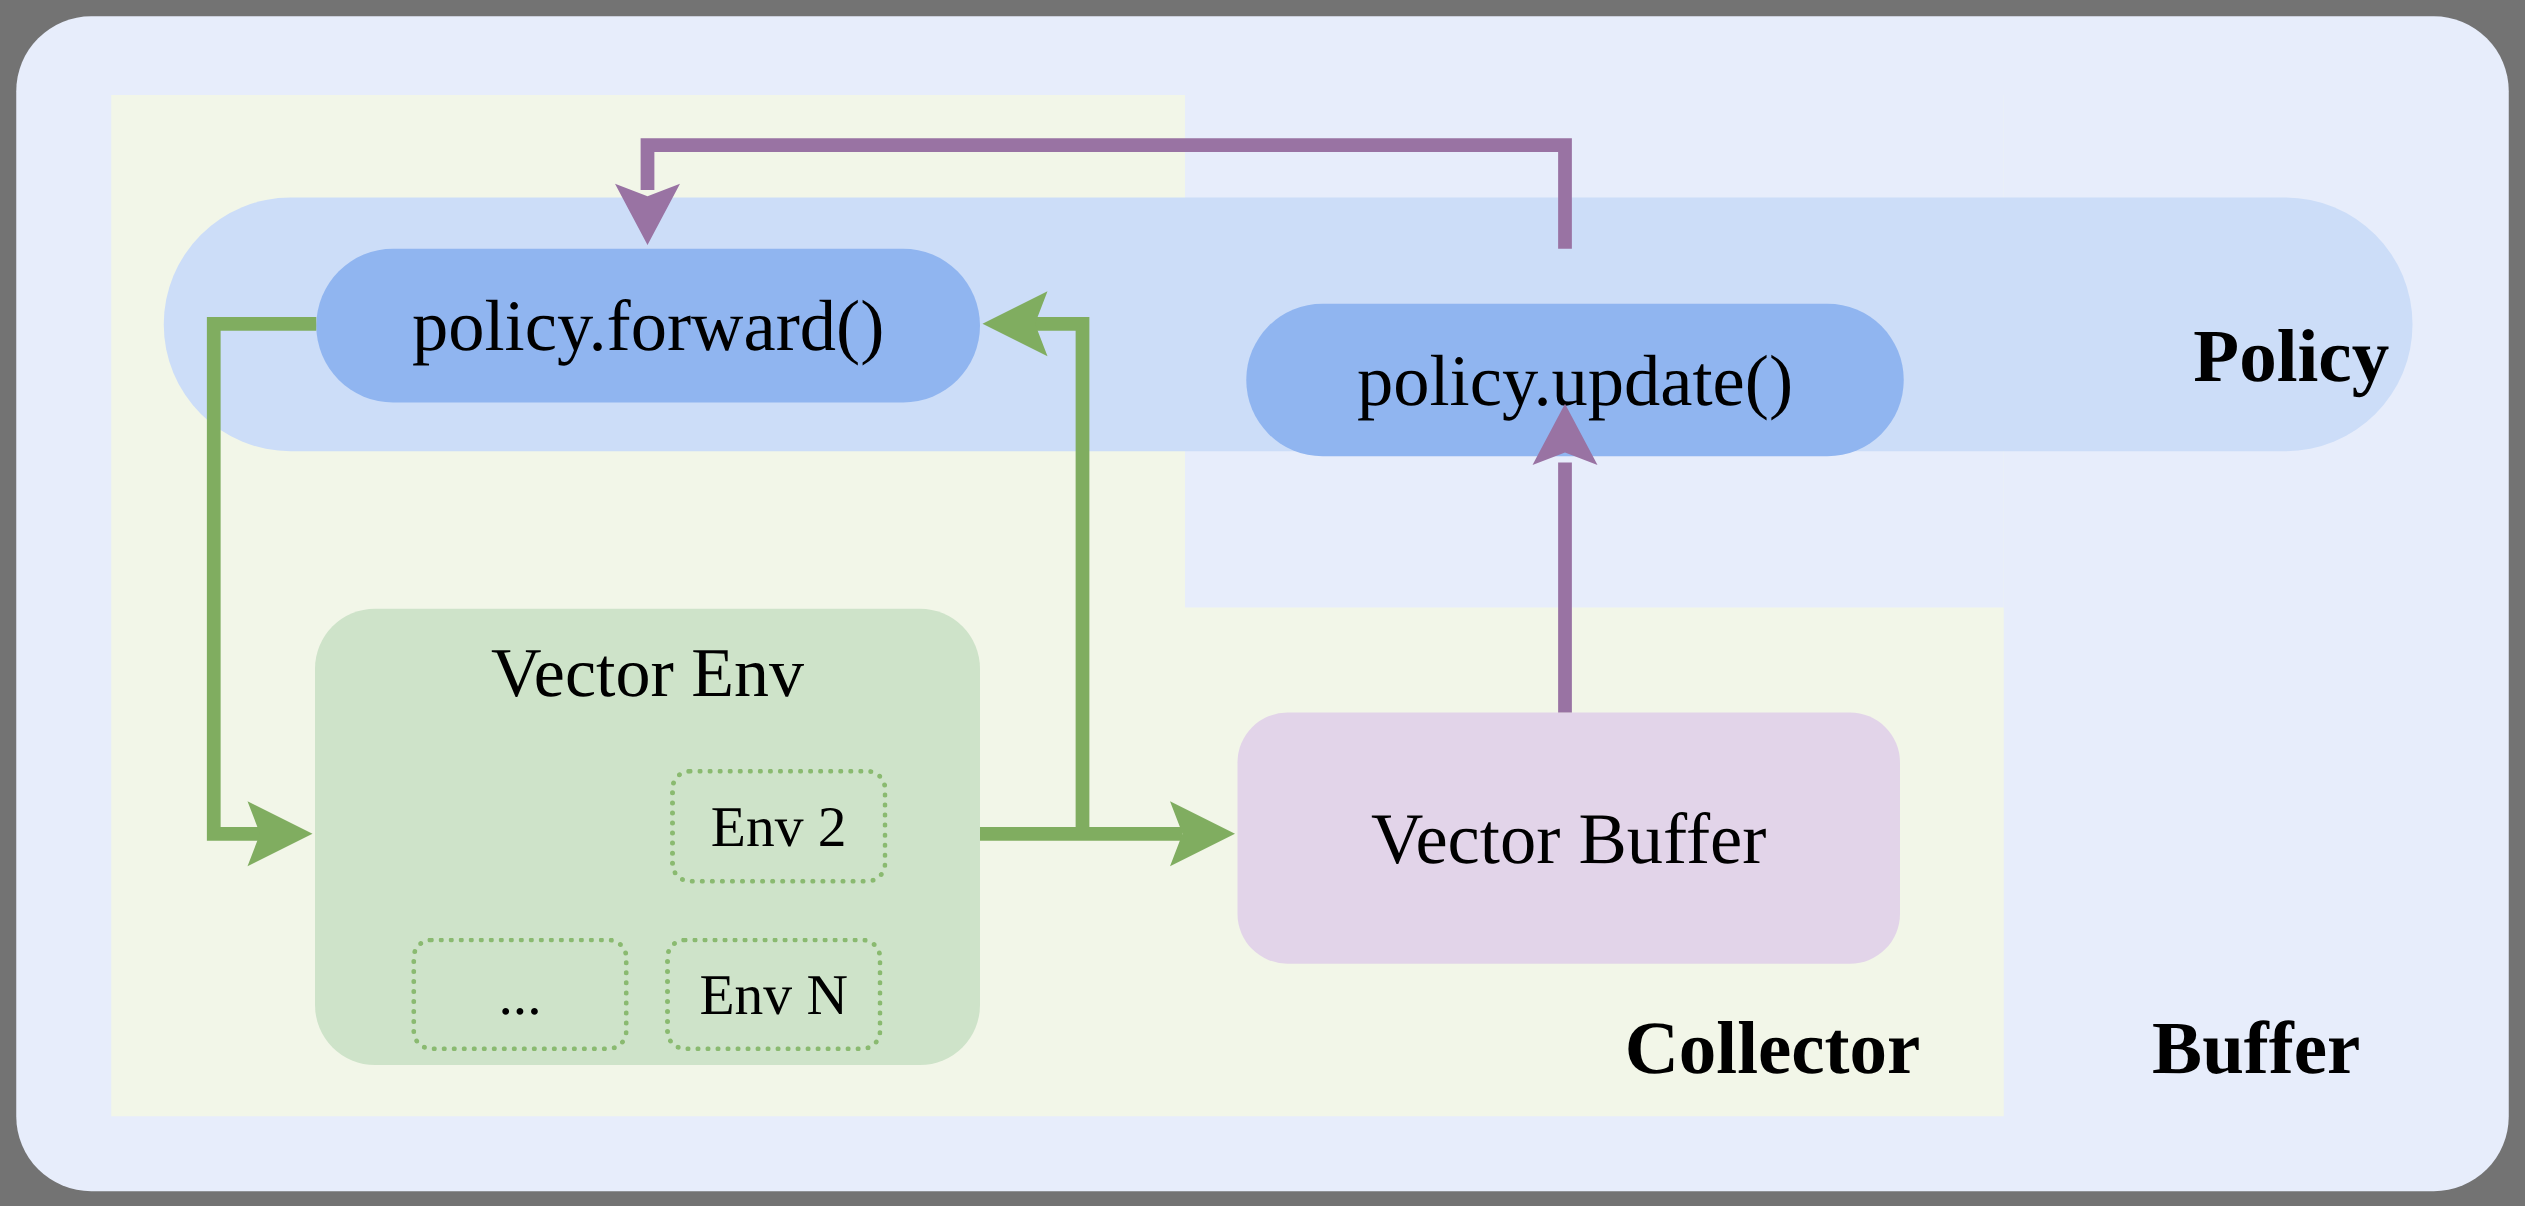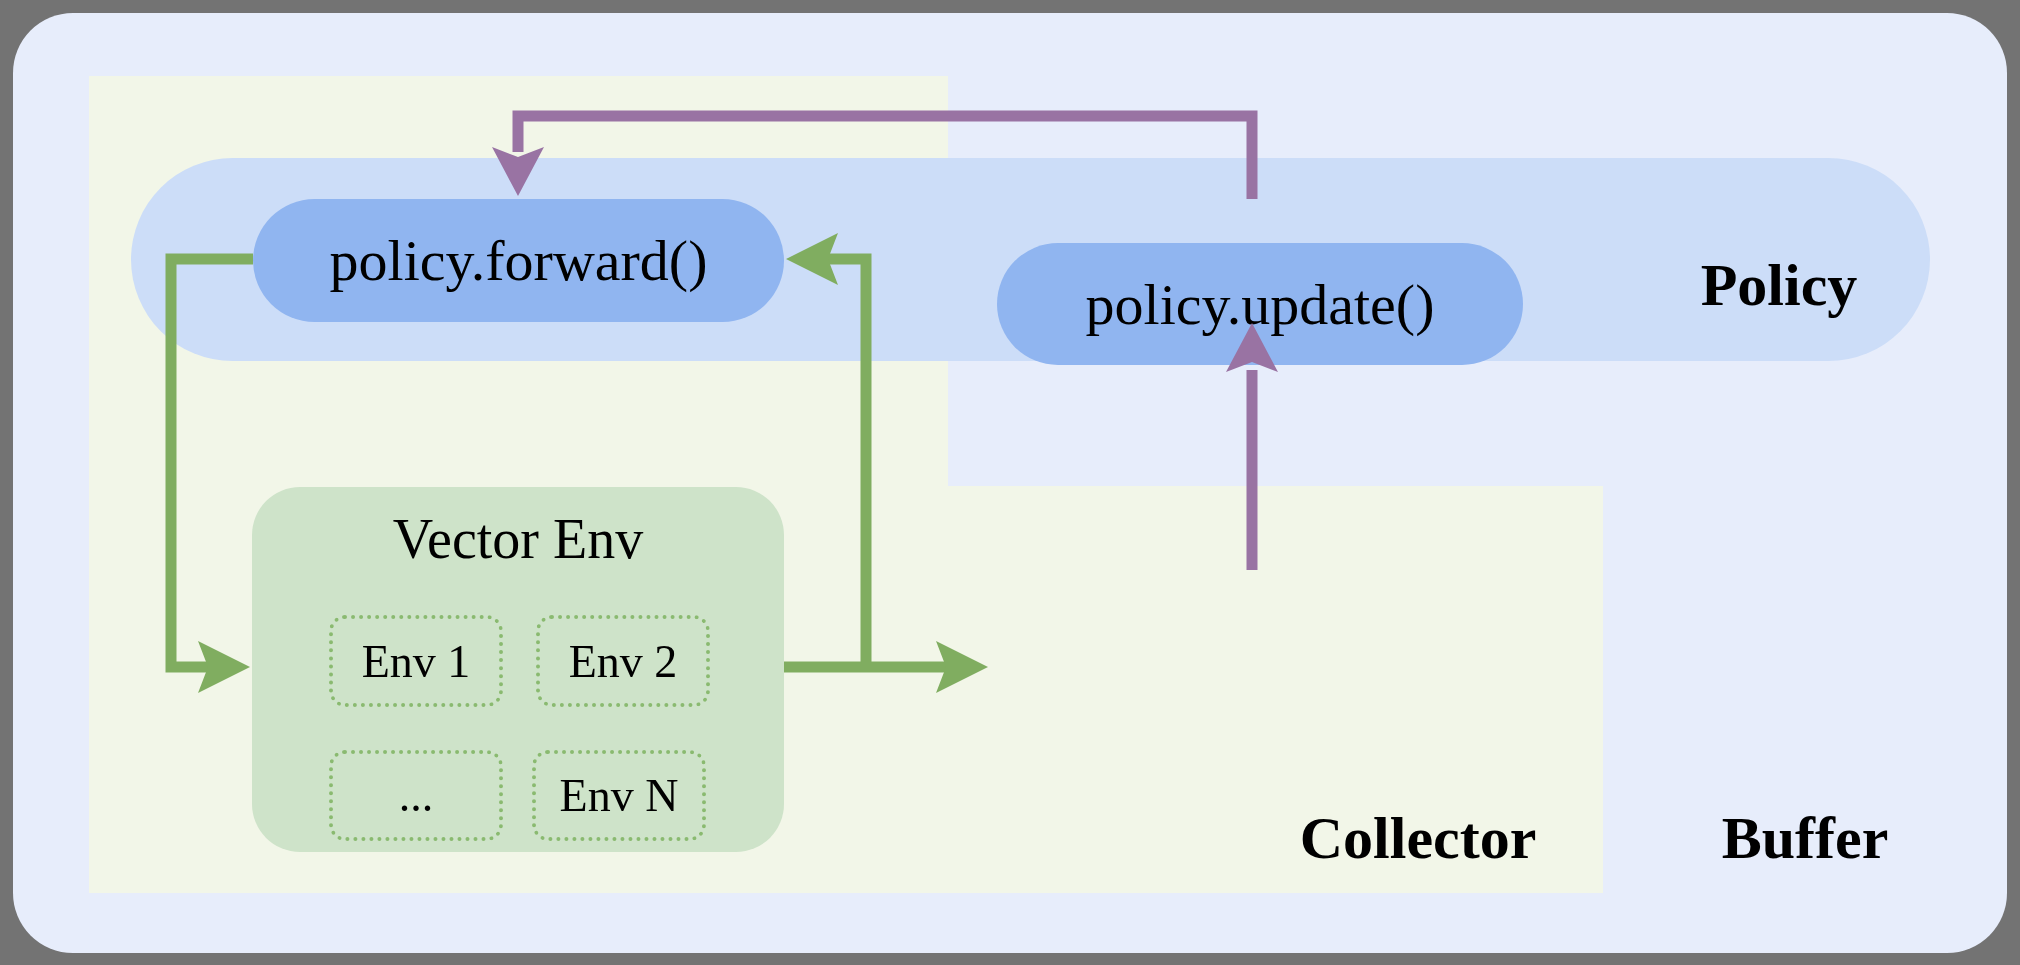--- a/index.html
+++ b/index.html
@@ -57,21 +57,21 @@
     border-radius:40px; background:var(--buffer-box);
     display:flex; align-items:center; justify-content:center;
     font-size:58px; white-space:nowrap;
   }
 
   .region-label {
     font-weight:bold; font-size:60px;
     display:flex; align-items:center; justify-content:center;
     white-space:nowrap;
   }
-  #label-policy    { left:1614px; top:247px; width:330px; height:76px; }
+  #label-policy    { left:1668px; top:247px; width:330px; height:76px; }
   #label-collector { left:1268px; top:800px; width:300px; height:76px; }
   #label-trainer   { left:1655px; top:800px; width:300px; height:76px; }
 
   #arrow-layer { left:0; top:0; width:2020px; height:965px; pointer-events:none; }
   .green-line  { stroke:var(--arrow-green);  stroke-width:11; fill:none; stroke-linejoin:miter; }
   .green-head  { fill:var(--arrow-green); }
   .purple-line { stroke:var(--arrow-purple); stroke-width:11; fill:none; stroke-linejoin:miter; }
   .purple-head { fill:var(--arrow-purple); }
 </style>
 </head>
@@ -86,34 +86,34 @@
 
   <div class="abs pill" id="pill-forward">
     <span>policy.forward()</span>
   </div>
   <div class="abs pill" id="pill-update">
     <span>policy.update()</span>
   </div>
 
   <div class="abs" id="env-box">
     <div id="env-title">Vector Env</div>
-    <div class="env-cell" id="env-cell-1">
-      <span>Env 1</span>
-    </div>
     <div class="env-cell" id="env-cell-2">
       <span>Env 2</span>
     </div>
     <div class="env-cell" id="env-cell-3">
       <span>...</span>
     </div>
     <div class="env-cell" id="env-cell-4">
       <span>Env N</span>
     </div>
   </div>
 
+  <div class="abs" id="buffer-box">
+    <span>Vector Buffer</span>
+  </div>
 
   <div class="abs region-label" id="label-policy">Policy</div>
   <div class="abs region-label" id="label-collector">Collector</div>
   <div class="abs region-label" id="label-trainer">Buffer</div>
 
   <svg class="abs" id="arrow-layer" viewBox="0 0 2020 965">
 
     <g>
       <path class="green-line" d="M253 259 H171 V667 H208"></path>
       <polygon class="green-head" points="250,667 198,641 208,667 198,693"></polygon>

